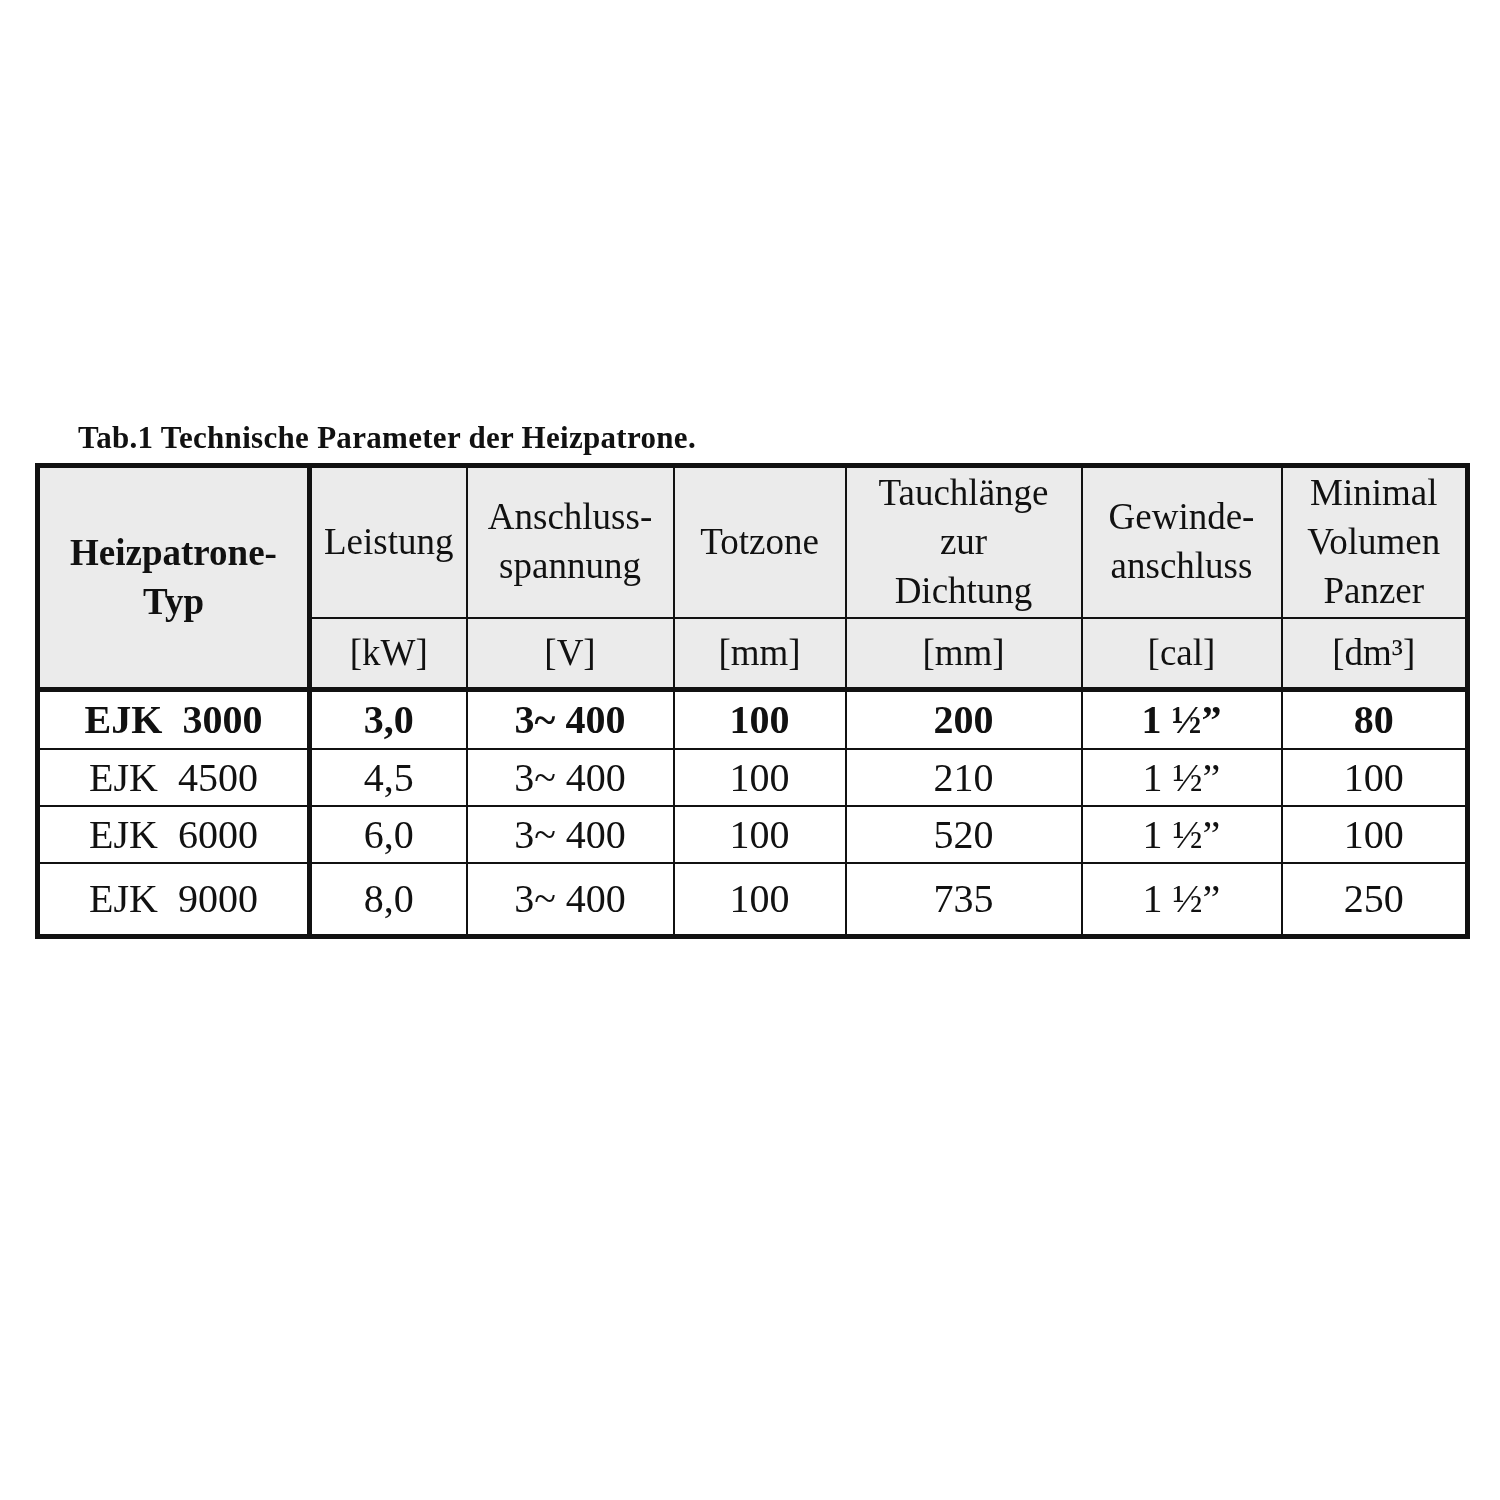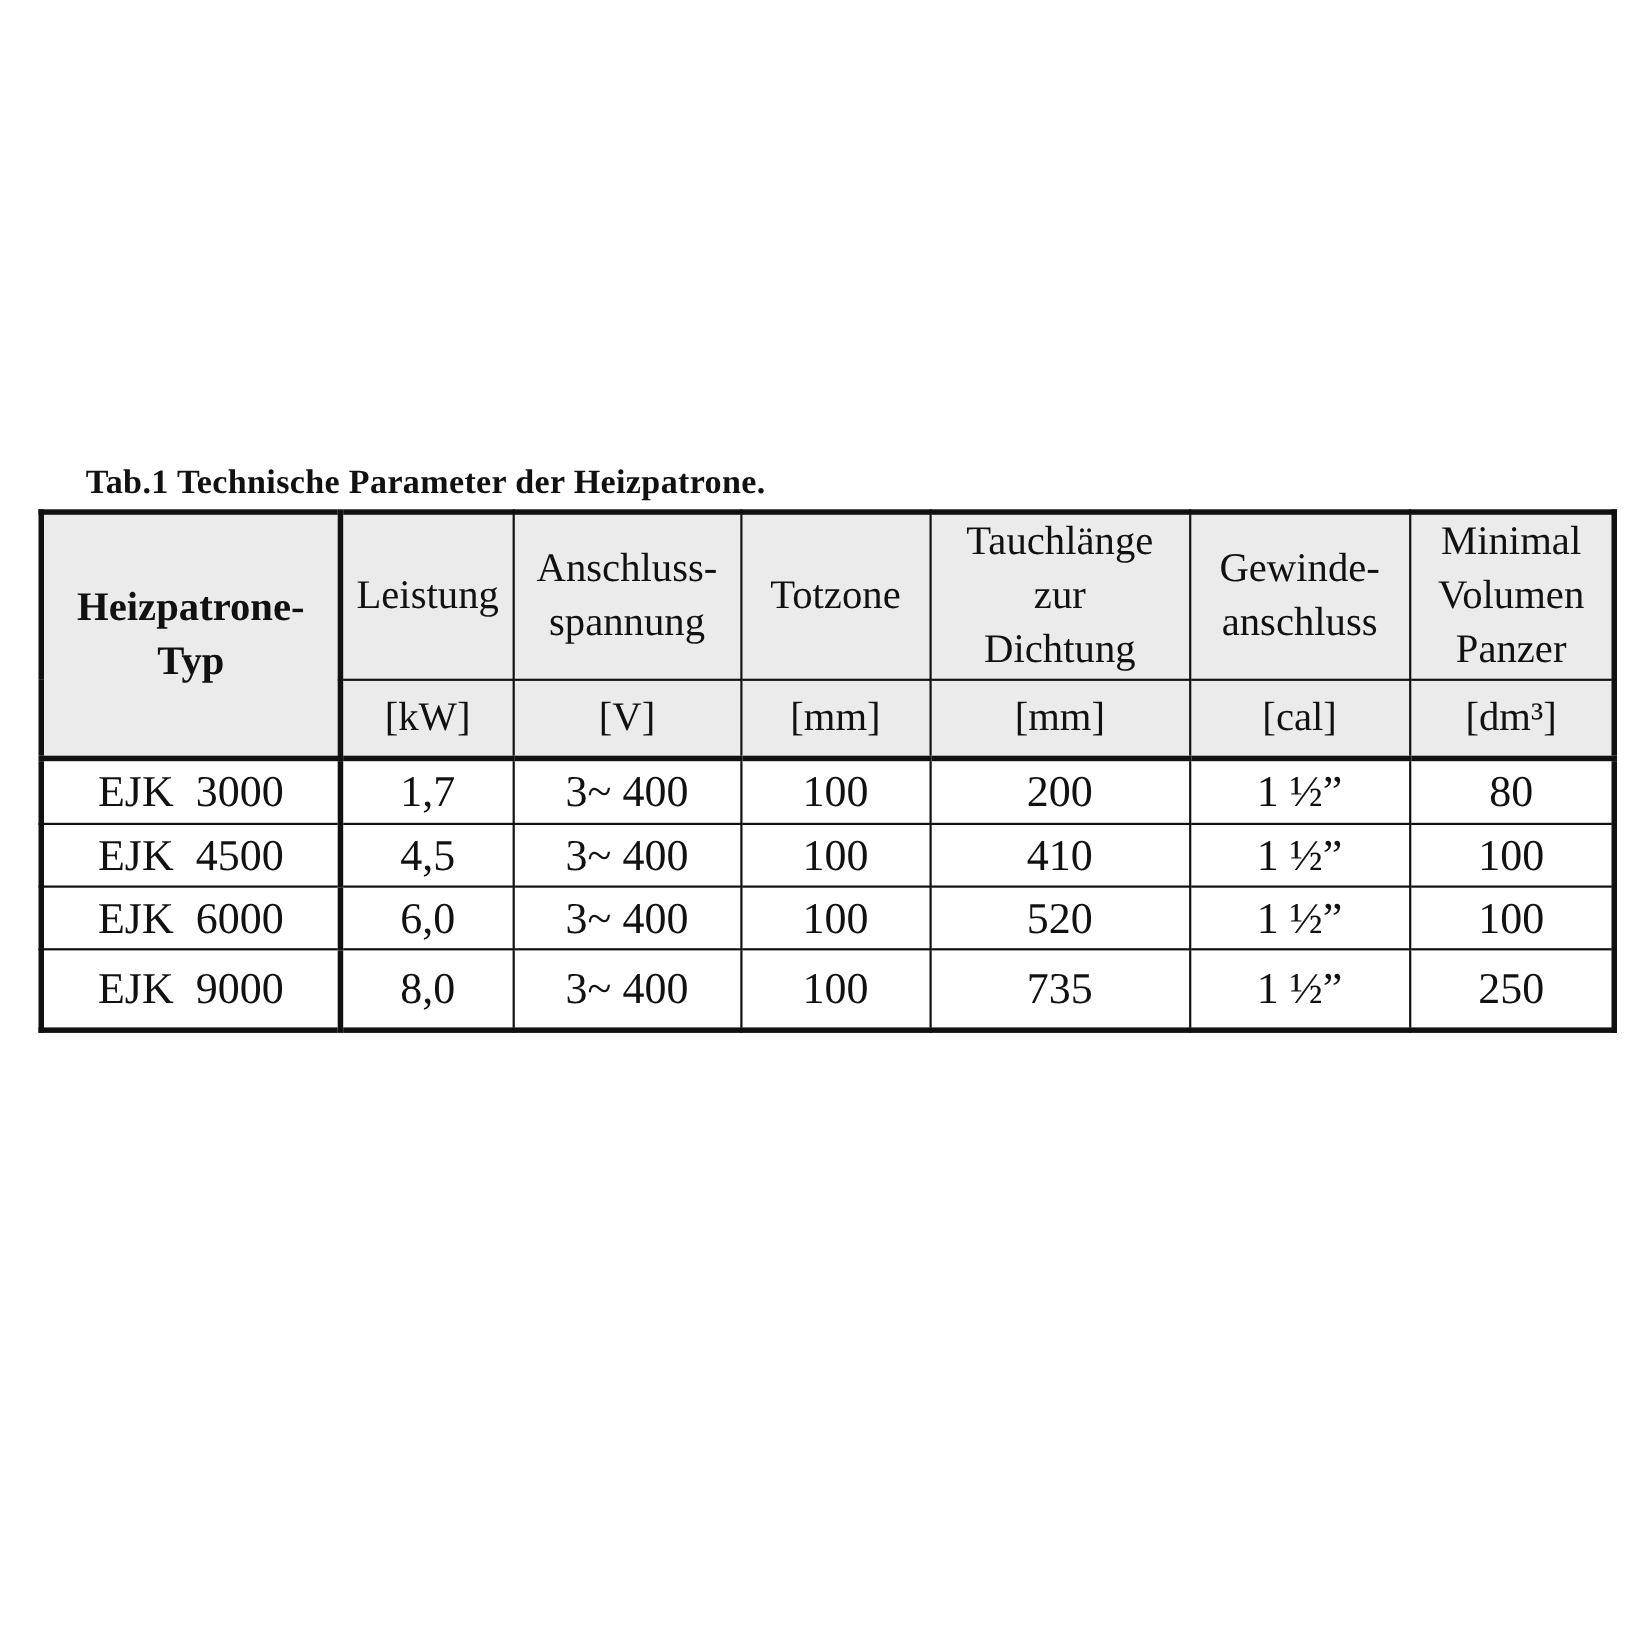--- a/index.html
+++ b/index.html
@@ -65,21 +65,21 @@
   
   .cell {
     font-size: 40px;
     background: #ffffff;
   }
   .cell-typ {
     border-right: 5px solid #111111 !important;
   }
   tr.row-names  { height: 152px; }
   tr.row-units  { height: 72px; }
-  tr.row-d1     { height: 59px; }
+  tr.row-d1     { height: 59px; font-weight: bold; }
   tr.row-d2     { height: 57px; margin-top: 11px; }
   tr.row-d3     { height: 57px; }
   tr.row-d4     { height: 74px; }
 </style>
 </head>
 <body>
 
 <div class="page">
 
   <div class="table-title">Tab.1 Technische Parameter der Heizpatrone.</div>
@@ -114,33 +114,33 @@
         <th class="hdr-unit">[kW]</th>
         <th class="hdr-unit">[V]</th>
         <th class="hdr-unit">[mm]</th>
         <th class="hdr-unit">[mm]</th>
         <th class="hdr-unit">[cal]</th>
         <th class="hdr-unit">[dm³]</th>
       </tr>
 
       <tr class="row-d1">
         <td class="cell cell-typ">EJK&nbsp;&nbsp;3000</td>
-        <td class="cell">1,7</td>
+        <td class="cell">3,0</td>
         <td class="cell">3~ 400</td>
         <td class="cell">100</td>
         <td class="cell">200</td>
         <td class="cell">1 ½”</td>
         <td class="cell">80</td>
       </tr>
       <tr class="row-d2">
         <td class="cell cell-typ">EJK&nbsp;&nbsp;4500</td>
         <td class="cell">4,5</td>
         <td class="cell">3~ 400</td>
         <td class="cell">100</td>
-        <td class="cell">410</td>
+        <td class="cell">210</td>
         <td class="cell">1 ½”</td>
         <td class="cell">100</td>
       </tr>
       <tr class="row-d3">
         <td class="cell cell-typ">EJK&nbsp;&nbsp;6000</td>
         <td class="cell">6,0</td>
         <td class="cell">3~ 400</td>
         <td class="cell">100</td>
         <td class="cell">520</td>
         <td class="cell">1 ½”</td>

